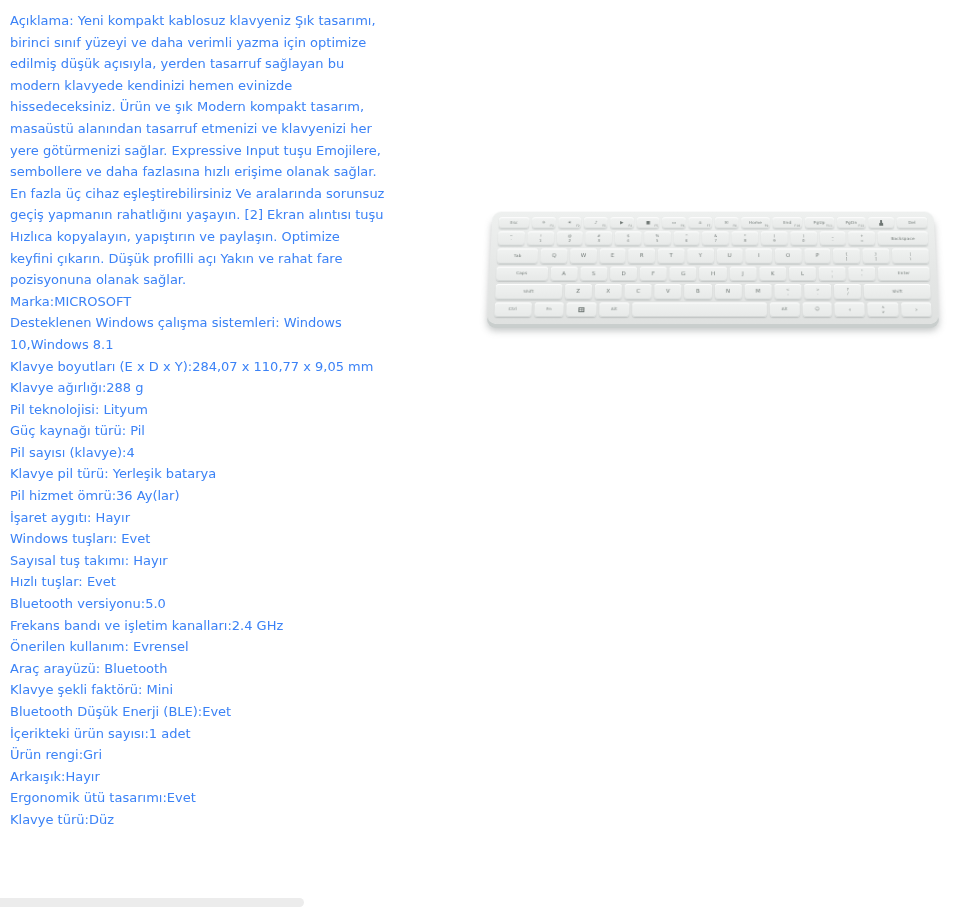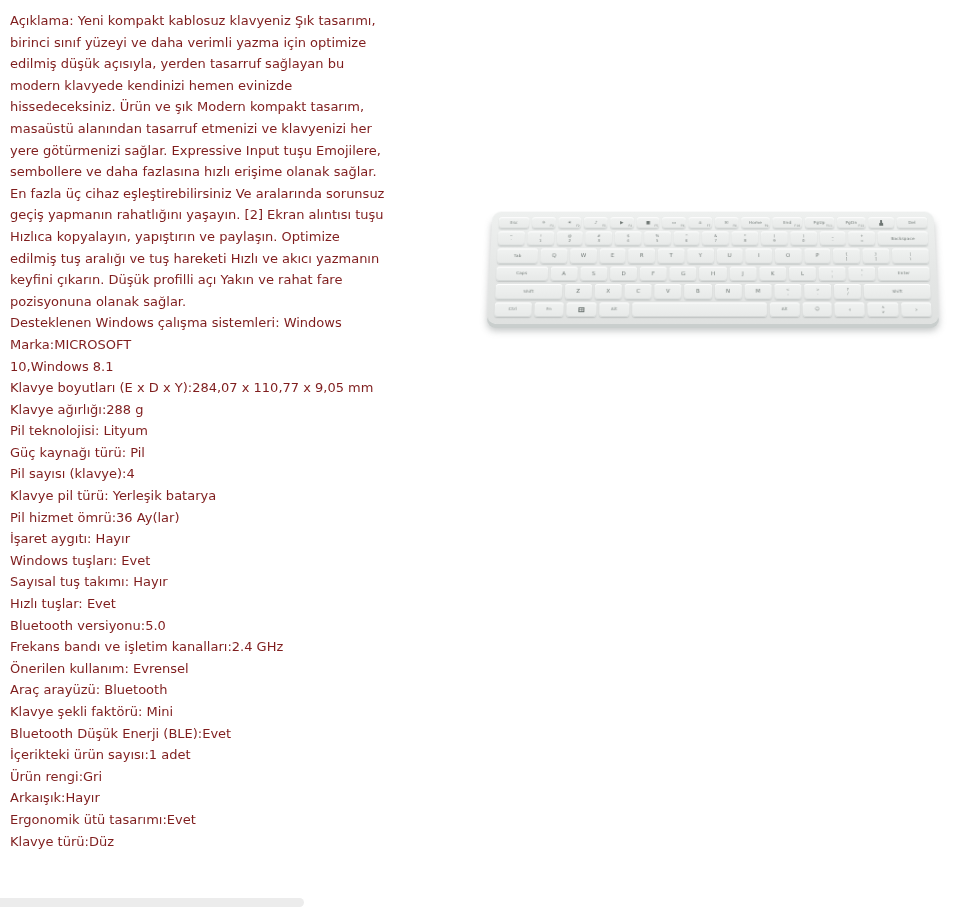--- a/index.html
+++ b/index.html
@@ -4,21 +4,21 @@
 <style>
   html,body{margin:0;padding:0;}
   body{
     width:954px;height:907px;position:relative;overflow:hidden;
     background:#ffffff;
     font-family:"DejaVu Sans","Liberation Sans",sans-serif;
   }
   
   .text-col{
     position:absolute;left:10px;top:10px;width:440px;
-    color:#7f1d1d;font-size:13px;line-height:21.6px;
+    color:#3b82f6;font-size:13px;line-height:21.6px;
   }
   .line{white-space:nowrap;}
 
   
   .kb-wrap{position:absolute;left:487px;top:207px;width:452px;height:122px;}
   .kb{
     width:452px;height:117px;box-sizing:border-box;
     background:linear-gradient(180deg,#eef0ef 0%,#e4e6e5 60%,#dfe1e0 100%);
     border-radius:9px;
     padding:6px 7px 7px 7px;
@@ -65,27 +65,26 @@
       <div class="line">birinci sınıf yüzeyi ve daha verimli yazma için optimize</div>
       <div class="line">edilmiş düşük açısıyla, yerden tasarruf sağlayan bu</div>
       <div class="line">modern klavyede kendinizi hemen evinizde</div>
       <div class="line">hissedeceksiniz. Ürün ve şık Modern kompakt tasarım,</div>
       <div class="line">masaüstü alanından tasarruf etmenizi ve klavyenizi her</div>
       <div class="line">yere götürmenizi sağlar. Expressive Input tuşu Emojilere,</div>
       <div class="line">sembollere ve daha fazlasına hızlı erişime olanak sağlar.</div>
       <div class="line">En fazla üç cihaz eşleştirebilirsiniz Ve aralarında sorunsuz</div>
       <div class="line">geçiş yapmanın rahatlığını yaşayın. [2] Ekran alıntısı tuşu</div>
       <div class="line">Hızlıca kopyalayın, yapıştırın ve paylaşın. Optimize</div>
-      <div class="line">edilmiş tuş aralığı ve tuş hareketi Hızlı ve akıcı yazmanın</div>
       <div class="line">keyfini çıkarın. Düşük profilli açı Yakın ve rahat fare</div>
       <div class="line">pozisyonuna olanak sağlar.</div>
     </div>
   <div id="specs">
+      <div class="line">Marka:MICROSOFT</div>
       <div class="line">Desteklenen Windows çalışma sistemleri: Windows</div>
-      <div class="line">Marka:MICROSOFT</div>
       <div class="line">10,Windows 8.1</div>
       <div class="line">Klavye boyutları (E x D x Y):284,07 x 110,77 x 9,05 mm</div>
       <div class="line">Klavye ağırlığı:288 g</div>
       <div class="line">Pil teknolojisi: Lityum</div>
       <div class="line">Güç kaynağı türü: Pil</div>
       <div class="line">Pil sayısı (klavye):4</div>
       <div class="line">Klavye pil türü: Yerleşik batarya</div>
       <div class="line">Pil hizmet ömrü:36 Ay(lar)</div>
       <div class="line">İşaret aygıtı: Hayır</div>
       <div class="line">Windows tuşları: Evet</div>

